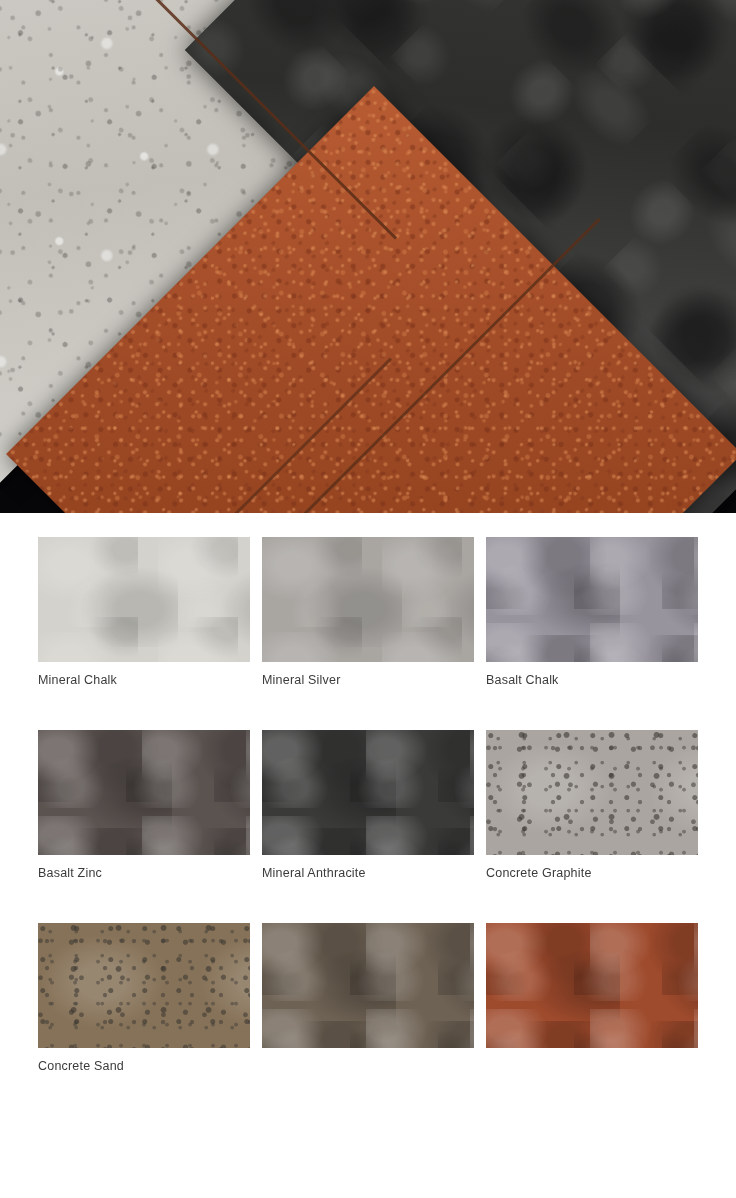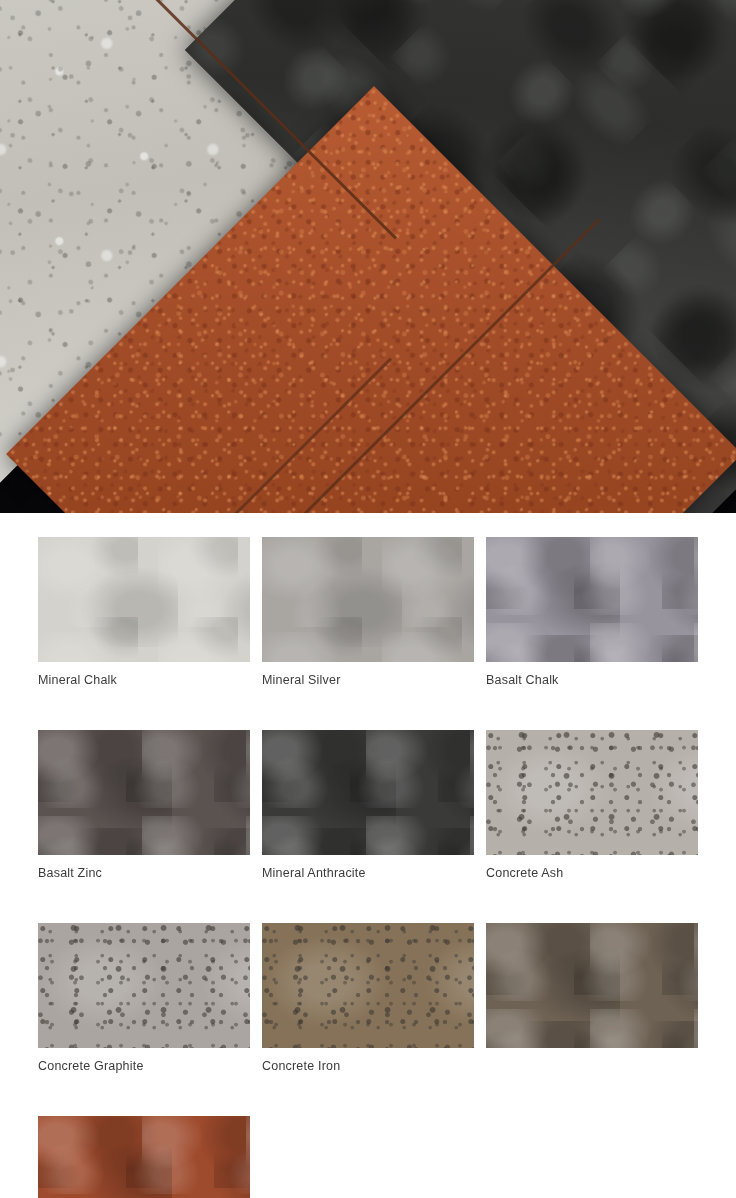--- a/index.html
+++ b/index.html
@@ -205,33 +205,29 @@
     <div class="cell">
       <div class="tile tile-iron tex-cloud" style="background-color: rgb(91, 83, 80);"></div>
       <div class="tile-label">Basalt Zinc</div>
     </div>
 
     <div class="cell">
       <div class="tile tile-anthracite tex-cloud" style="background-color: rgb(58, 58, 57);"></div>
       <div class="tile-label">Mineral Anthracite</div>
     </div>
 
-    <div class="cell">
-      <div class="tile tile-ash tex-aggregate" style="background-color: rgb(181, 176, 170);"></div>
-      <div class="tile-label">Concrete Ash</div>
-    </div>
 
     <div class="cell">
       <div class="tile tile-platinum tex-aggregate" style="background-color: rgb(170, 165, 160);"></div>
       <div class="tile-label">Concrete Graphite</div>
     </div>
 
     <div class="cell">
       <div class="tile tile-sand tex-aggregate" style="background-color: rgb(134, 114, 88);"></div>
-      <div class="tile-label">Concrete Iron</div>
+      <div class="tile-label">Concrete Sand</div>
     </div>
 
     <div class="cell">
       <div class="tile tile-clay tex-cloud" style="background-color: rgb(110, 98, 84);"></div>
 
     </div>
 
     <div class="cell">
       <div class="tile tile-rust tex-cloud" style="background-color: rgb(158, 74, 44);"></div>
 

